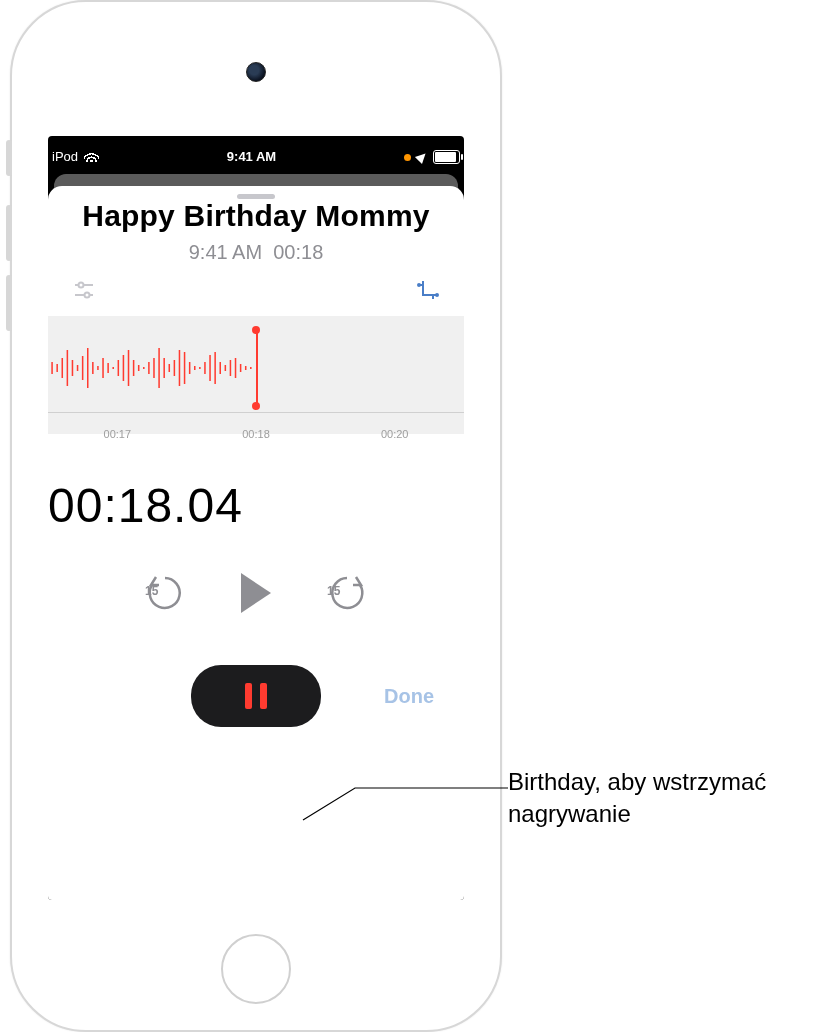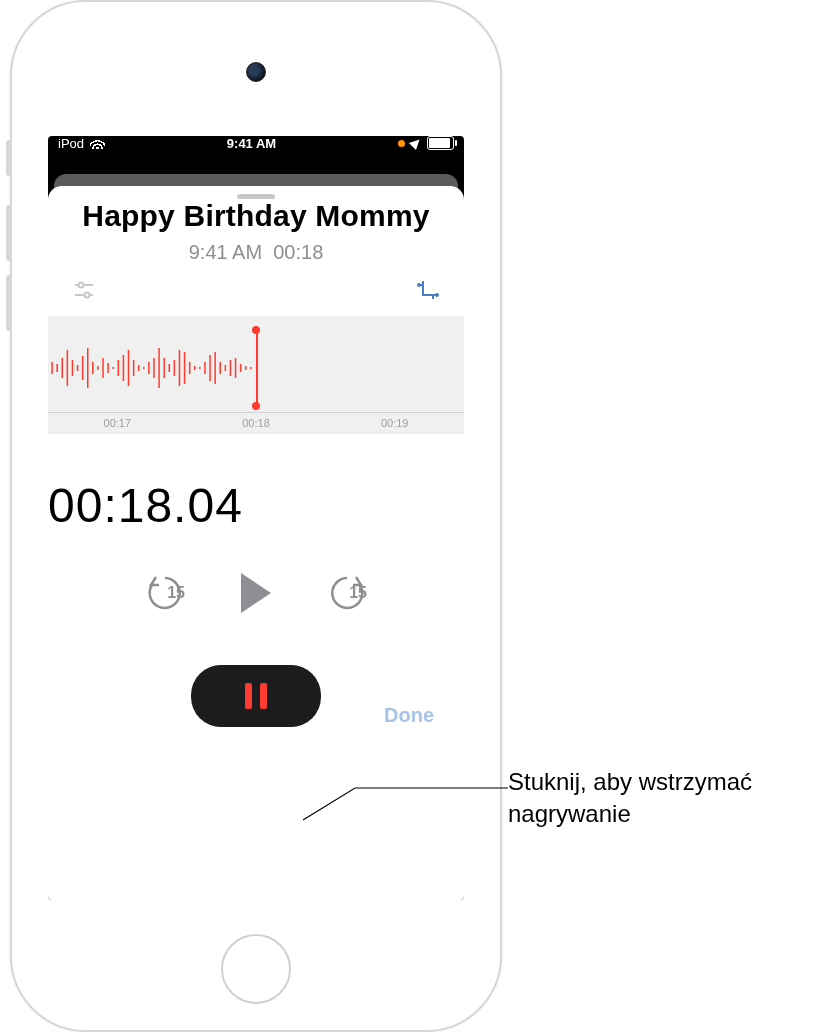--- a/index.html
+++ b/index.html
@@ -6,21 +6,21 @@
   .stage{position:relative;width:833px;height:1032px;}
   .device{position:absolute;left:10px;top:0;width:492px;height:1032px;}
   .body{position:absolute;inset:0;border-radius:76px;background:#fff;border:2px solid #d7d7d7;box-shadow:0 0 2px rgba(0,0,0,.1);}
   .side-btn{position:absolute;background:#d7d7d7;border-radius:4px;}
   .sb1{left:-4px;top:140px;width:6px;height:36px;}
   .sb2{left:-4px;top:205px;width:6px;height:56px;}
   .sb3{left:-4px;top:275px;width:6px;height:56px;}
   .camera{position:absolute;left:50%;top:62px;width:18px;height:18px;border-radius:50%;background:radial-gradient(circle at 40% 40%,#2a3c55 30%,#0b1220 70%);transform:translateX(-50%);border:1px solid #222;}
   .home{position:absolute;left:50%;bottom:28px;width:66px;height:66px;border-radius:50%;border:2px solid #d0d0d0;transform:translateX(-50%);}
   .screen{position:absolute;left:38px;right:38px;top:136px;bottom:132px;background:#000;border-radius:4px;overflow:hidden;}
-  .statusbar{height:28px;color:#fff;font-size:13px;display:flex;align-items:flex-start;padding:0 10px;justify-content:space-between;}
+  .statusbar{height:28px;color:#fff;font-size:13px;display:flex;align-items:flex-end;padding:0 4px;justify-content:space-between;}
   .sb-left{display:flex;align-items:center;gap:6px;}
   .sb-right{display:flex;align-items:center;gap:6px;}
   .wifi-icon{width:15px;height:11px;position:relative;}
   .wifi-icon::before{content:"";position:absolute;inset:0;background:
      radial-gradient(circle at 50% 100%,#fff 2px,transparent 2px),
      radial-gradient(circle at 50% 100%,transparent 4px,#fff 4px,#fff 5.5px,transparent 5.5px),
      radial-gradient(circle at 50% 100%,transparent 7.5px,#fff 7.5px,#fff 9px,transparent 9px);}
   .loc-icon{width:0;height:0;border-left:5px solid transparent;border-right:5px solid transparent;border-bottom:10px solid #fff;transform:rotate(45deg);}
   .dot-orange{width:7px;height:7px;border-radius:50%;background:#ff9500;}
   .battery{width:25px;height:12px;border:1px solid #fff;border-radius:3px;position:relative;}
@@ -34,29 +34,29 @@
   .toolbar{display:flex;justify-content:space-between;padding:14px 24px 0;}
   .tb-icon{width:24px;height:24px;display:flex;align-items:center;justify-content:center;}
   .playback-icon{color:#c7c7cc;}
   .trim-icon{color:#4a7ec7;}
   .wavearea{margin-top:14px;height:118px;background:#f0f0f0;position:relative;}
   .wavearea .center-line{position:absolute;left:50%;top:14px;bottom:28px;width:2px;background:#ff3b30;}
   .wavearea .dot{position:absolute;left:50%;width:8px;height:8px;background:#ff3b30;border-radius:50%;transform:translateX(-50%);}
   .wavearea .dot.top{top:10px;}
   .wavearea .dot.bot{bottom:24px;}
   .ticks{position:absolute;left:0;right:0;bottom:0;height:22px;display:flex;}
-  .tick-label{flex:1;font-size:11px;color:#9e9e9e;text-align:center;border-top:1px solid #d0d0d0;padding-top:4px;}
+  .tick-label{flex:1;font-size:11px;color:#9e9e9e;text-align:center;border-top:1px solid #d0d0d0;padding-top:15px;}
   .wave{position:absolute;left:0;top:24px;height:56px;width:49%;}
   .timer{font-size:48px;font-weight:350;margin-top:44px;letter-spacing:1px;}
   .controls{display:flex;justify-content:center;align-items:center;gap:56px;margin-top:40px;}
   .skip{width:40px;height:40px;position:relative;}
   .skip svg{width:100%;height:100%;}
-  .skip-label{position:absolute;left:0;right:0;top:11px;text-align:right;font-size:16px;color:#8e8e93;font-weight:600;}
+  .skip-label{position:absolute;left:0;right:0;top:11px;text-align:left;font-size:12px;color:#8e8e93;font-weight:600;}
   .play{width:0;height:0;border-left:30px solid #8e8e93;border-top:20px solid transparent;border-bottom:20px solid transparent;}
-  .bottom-row{display:flex;align-items:flex-end;margin-top:52px;padding:0 30px;}
+  .bottom-row{display:flex;align-items:center;margin-top:52px;padding:0 30px;}
   .spacer{flex:1;}
   .pause-pill{width:130px;height:62px;background:#1c1c1e;border-radius:30px;display:flex;align-items:center;justify-content:center;gap:8px;}
   .pause-bar{width:7px;height:26px;background:#ff3b30;border-radius:2px;}
   .done{color:#a7c3e6;font-size:20px;font-weight:600;}
   .callout{position:absolute;left:508px;top:766px;font-size:24px;line-height:1.35;color:#000;width:320px;}
 </style>
 </head>
 <body>
 
 <div class="stage">
@@ -156,21 +156,21 @@
               <line x1="194" y1="26" x2="194" y2="30"></line>
                 <line x1="199" y1="27" x2="199" y2="29"></line>
             </g>
           </svg>
           <div class="center-line"></div>
           <div class="dot top"></div>
           <div class="dot bot"></div>
           <div class="ticks">
             <div class="tick-label">00:17</div>
             <div class="tick-label">00:18</div>
-            <div class="tick-label">00:19</div>
+            <div class="tick-label">00:20</div>
           </div>
         </div>
 
         <div class="timer">00:18.04</div>
 
         <div class="controls">
           <div class="skip">
             <svg viewBox="0 0 40 40" fill="none" stroke="#8e8e93" stroke-width="2.5">
               <path d="M20 5 A15 15 0 1 1 7 12"></path>
               <polyline points="11,4 6,12 14,12" fill="none"></polyline>
@@ -198,14 +198,14 @@
           </div>
         </div>
 
       </div>
     </div>
   </div>
 
   <svg style="position:absolute;left:295px;top:780px;width:215px;height:45px;overflow:visible">
     <path d="M213 8 L60 8 L8 40" fill="none" stroke="#000" stroke-width="1.2"></path>
   </svg>
-  <div class="callout">Stuknij, aby wstrzymać nagrywanie</div>
+  <div class="callout">Birthday, aby wstrzymać nagrywanie</div>
 </div>
 
 </body></html>

